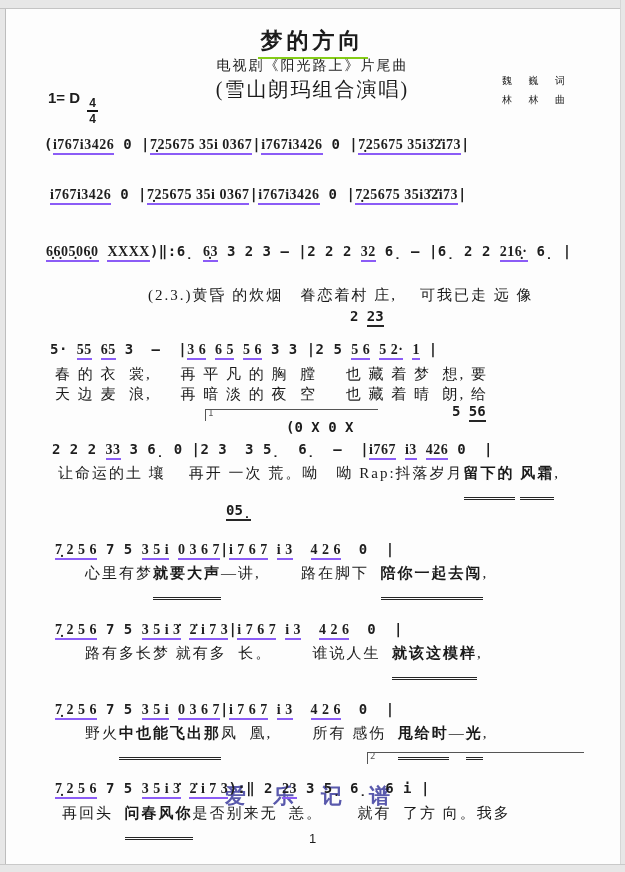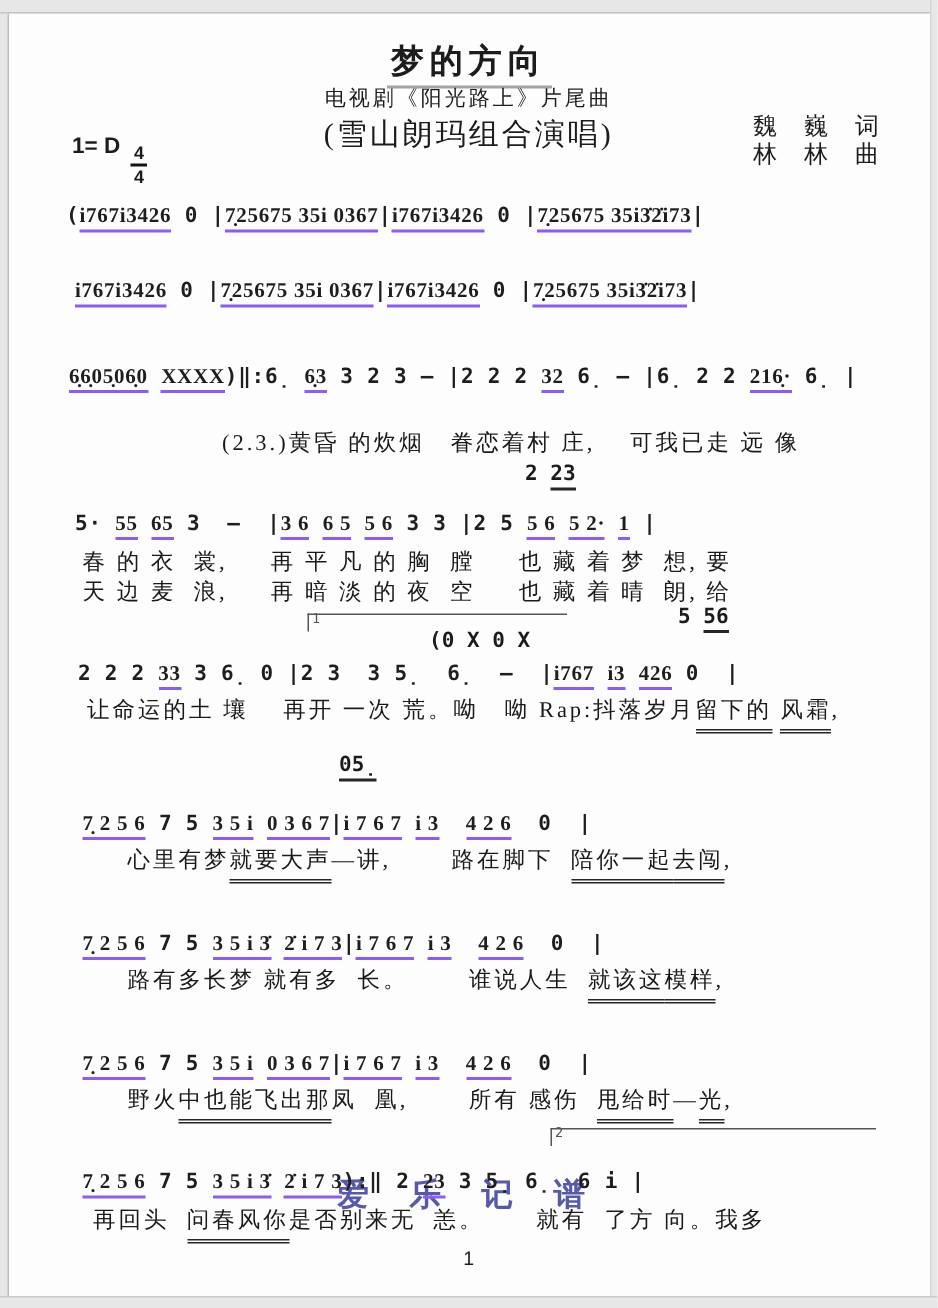--- a/index.html
+++ b/index.html
@@ -8,34 +8,34 @@
   .edge{position:absolute;background:#e7e7e7;z-index:3;}
   .edge-left{left:0;top:0;width:5px;height:872px;border-right:1px solid #bdbdbd;}
   .edge-top{left:0;top:0;width:625px;height:8px;border-bottom:1px solid #c4c4c4;}
   .edge-right{right:0;top:0;width:4px;height:872px;border-left:1px solid #d6d6d6;}
   .edge-bottom{left:0;bottom:0;width:625px;height:7px;border-top:1px solid #c9c9c9;}
 
   .abs{position:absolute;white-space:pre;}
   .center{left:0;right:0;text-align:center;white-space:normal;}
 
   .title{top:26px;font-family:"Liberation Serif",serif;font-weight:bold;font-size:22px;letter-spacing:4px;z-index:2;}
-  .title span{display:inline-block;border-bottom:2px solid #a3a3a3;padding:0 3px 1px 3px;}
+  .title span{display:inline-block;border-bottom:2px solid #84cc16;padding:0 3px 1px 3px;}
   .subtitle{top:57px;font-family:"Liberation Serif",serif;font-size:14px;letter-spacing:2px;z-index:2;}
   .performer{top:76px;font-family:"Liberation Serif",serif;font-size:20px;letter-spacing:2px;z-index:2;}
-  .credit{left:502px;font-family:"Liberation Serif",serif;font-size:16px;letter-spacing:7px;z-index:2;}
+  .credit{left:502px;font-family:"Liberation Serif",serif;font-size:10px;letter-spacing:7px;z-index:2;}
   .credit1{top:74px;}
   .credit2{top:93px;}
   .keysig{left:48px;top:89px;font-size:15px;font-weight:bold;z-index:2;text-align:right;}
   .frac{display:inline-flex;flex-direction:column;align-items:center;vertical-align:-4px;margin-left:7px;line-height:1;font-size:12px;}
   .frac .fbar{width:11px;height:2px;background:#151515;margin:1px 0;}
 
   .notes{font-family:"DejaVu Sans Mono",monospace;font-weight:bold;font-size:14px;letter-spacing:.5px;z-index:2;color:#1e1e1e;}
   .notes .beam{border-bottom:2px solid #8b5cf6;padding-bottom:1px;font-family:Liberation Serif, serif;}
   .lyr{font-family:"Liberation Serif",serif;font-size:15px;letter-spacing:2px;z-index:2;color:#1a1a1a;}
-  .lyr .beam{border-bottom:3px double #262626;padding-bottom:4px;}
+  .lyr .beam{border-bottom:3px double #262626;padding-bottom:16px;font-weight:bold;}
   .extra{font-family:"DejaVu Sans Mono",monospace;font-weight:bold;font-size:14px;z-index:2;}
   .extra .beam{border-bottom:2px solid #262626;padding-bottom:1px;}
   .rap{font-family:"DejaVu Sans Mono",monospace;font-weight:bold;font-size:14px;z-index:2;}
 
   .volta{position:absolute;border-top:1.5px solid #555;border-left:1.5px solid #555;height:11px;z-index:1;}
   .volta .vlabel{position:absolute;left:2px;top:-2px;font-size:9px;color:#555;font-family:"DejaVu Sans Mono",monospace;}
 
   .watermark{position:absolute;left:225px;top:744px;font-size:21px;font-weight:bold;letter-spacing:27px;color:#3d3d9e;opacity:.85;z-index:1;font-family:"Liberation Serif",serif;white-space:pre;margin-top:38px;}
   .pagenum{top:831px;font-size:13px;z-index:2;}
 </style>

